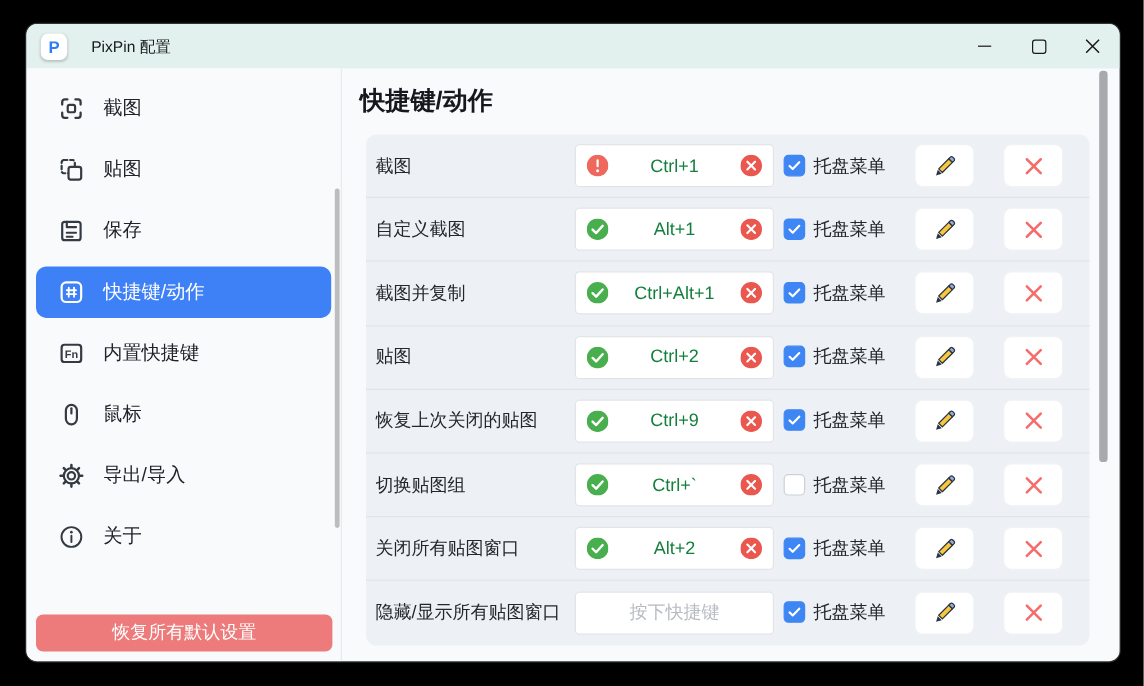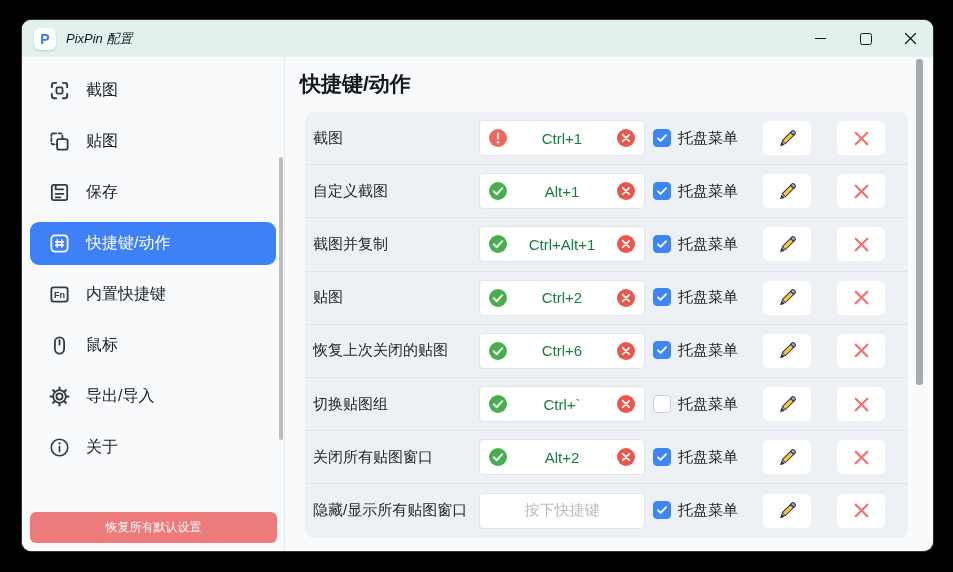--- a/index.html
+++ b/index.html
@@ -17,21 +17,21 @@
   .titlebar{
     height:37px;background:#e3f1ee;display:flex;align-items:center;
     padding:0 0 0 12px;position:relative;
   }
   .app-icon{
     width:22px;height:22px;background:#fff;border-radius:6px;
     display:flex;align-items:center;justify-content:center;
     box-shadow:0 1px 2px rgba(0,0,0,.18);
   }
   .app-icon span{color:#2f7df6;font-weight:bold;font-size:14px;line-height:1;}
-  .win-title{margin-left:10px;font-size:13px;color:#161a1d;font-style:italic;}
+  .win-title{margin-left:20px;font-size:13px;color:#161a1d;}
   .win-controls{position:absolute;right:0;top:0;height:37px;display:flex;}
   .win-btn{width:45px;height:37px;display:flex;align-items:center;justify-content:center;cursor:pointer;}
   .glyph-min{width:11px;height:1.4px;background:#1a1a1a;display:block;}
   .glyph-max{width:10px;height:10px;border:1.3px solid #1a1a1a;border-radius:2.5px;display:block;}
   
   .content{display:flex;height:494px;position:relative;}
   .sidebar{
     width:263px;flex:0 0 263px;border-right:1px solid #e7eaee;
     position:relative;padding-top:8px;box-sizing:border-box;background:#f8fafc;
   }
@@ -45,21 +45,21 @@
     background:#3e80f6;color:#fff;border-radius:9px;
     margin:4px 8px;height:43px;padding-left:18px;
   }
   .side-item.active .s-icon{color:#fff;}
   .side-scrollbar{
     position:absolute;right:1px;top:100px;width:4px;height:283px;
     background:#bdbdbd;border-radius:2px;
   }
   .reset-btn{
     position:absolute;left:8px;right:7px;bottom:8px;height:31px;
-    background:#ed7b7b;border:none;border-radius:6px;color:#fff;font-size:12px;
+    background:#ed7b7b;border:none;border-radius:6px;color:#fff;font-size:15px;
     display:flex;align-items:center;justify-content:center;cursor:pointer;
     font-family:inherit;
   }
   
   .main{flex:1;position:relative;}
   .page-title{position:absolute;left:15px;top:13px;font-size:21px;font-weight:600;color:#15181c;margin:0;}
   .panel{
     position:absolute;left:20px;top:55px;width:603px;height:426px;
     background:#edf1f5;border-radius:9px;box-sizing:border-box;
   }
@@ -366,21 +366,21 @@
   </div>
           <div class="hk-row">
     <span class="row-label">恢复上次关闭的贴图</span>
     <div class="hotkey-input">
       <span class="status-icon">
                 <svg viewBox="0 0 18 18">
                   <circle cx="9" cy="9" r="9" fill="#49af4e"></circle>
                   <polyline points="4.8,9.3 7.8,12.2 13.2,6.2" fill="none" stroke="#fff" stroke-width="2" stroke-linecap="round" stroke-linejoin="round"></polyline>
                 </svg>
               </span>
-      <span class="hotkey-text">Ctrl+6</span>
+      <span class="hotkey-text">Ctrl+9</span>
       <span class="clear-icon">
                 <svg viewBox="0 0 18 18">
                   <circle cx="9" cy="9" r="9" fill="#e9574e"></circle>
                   <path d="M5.8,5.8 L12.2,12.2 M12.2,5.8 L5.8,12.2" stroke="#fff" stroke-width="1.8" stroke-linecap="round"></path>
                 </svg>
               </span>
     </div>
     <div class="tray-group">
       <span class="checkbox checked">
                 <svg viewBox="0 0 18 18">

